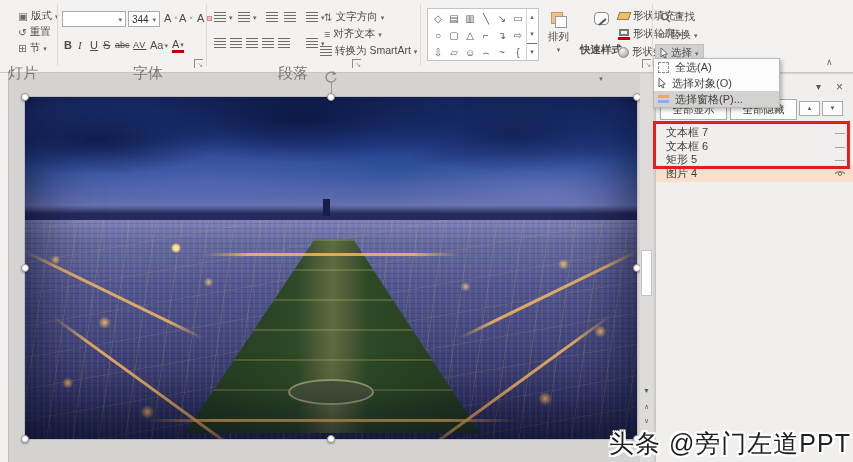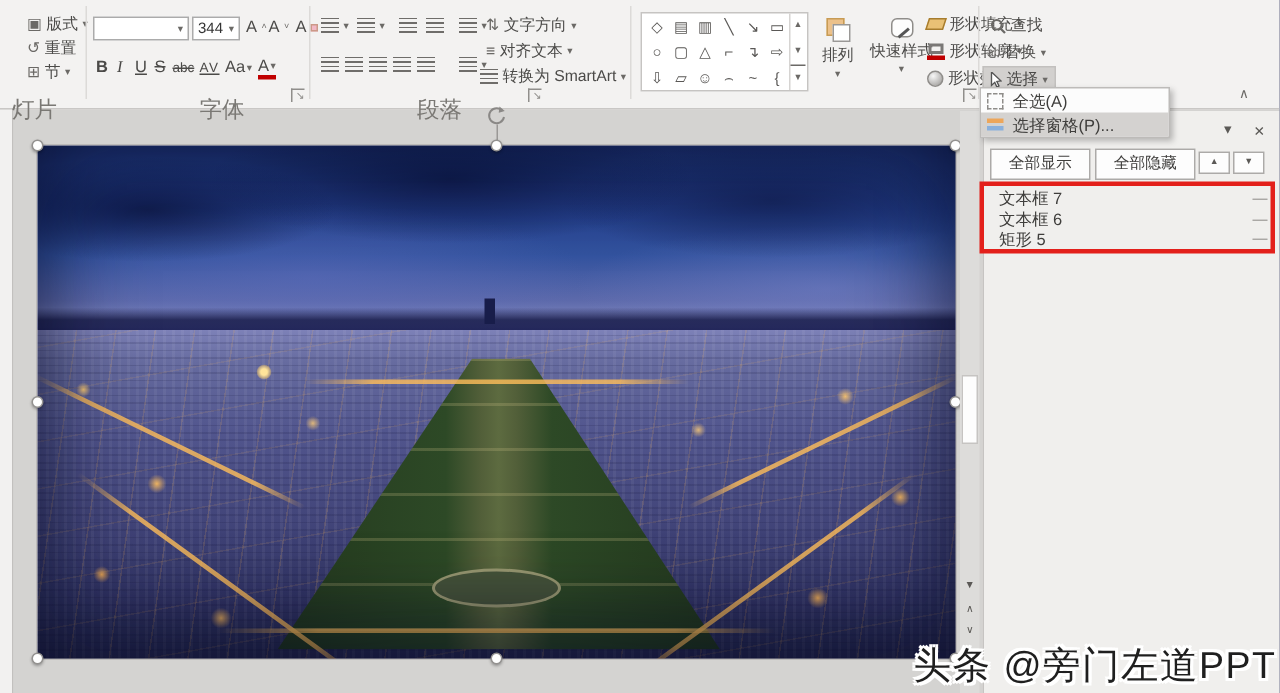--- a/index.html
+++ b/index.html
@@ -284,21 +284,21 @@
         <span class="glyph" data-glyph="▲"></span>
         <span class="glyph" data-glyph="▼"></span>
         <span class="glyph" data-glyph="▼" style="border-top:1px solid #6b6966;"></span>
       </div>
     </div>
     <div class="rbtn" style="left:548px; top:12px; flex-direction:column; gap:2px;">
       <span class="ic-arrange"></span>
       <span>排列</span>
       <span class="caret glyph" data-glyph="▾"></span>
     </div>
-    <div class="rbtn" style="left:580px; top:12px; flex-direction:column; gap:2px;">
+    <div class="rbtn" style="left:580px; top:12px; flex-direction:column; gap:18px;font-weight:bold;">
       <span class="ic-qstyle"></span>
       <span>快速样式</span>
       <span class="caret glyph" data-glyph="▾"></span>
     </div>
 
     <div class="rbtn" style="left:585px; top:10px;" hidden=""></div>
     <div class="rbtn" style="left:586px; top:9px; left:586px;" style2="">
     </div>
     <div class="rbtn" style="left:620px; top:9px; display:flex;" hidden=""></div>
 
@@ -405,26 +405,41 @@
       <span class="dash">—</span>
     </div>
     <div class="pane-row" style="top:65px;">
       <span class="lbl">文本框 6</span>
       <span class="dash">—</span>
     </div>
     <div class="pane-row" style="top:78px;">
       <span class="lbl">矩形 5</span>
       <span class="dash">—</span>
     </div>
+    <div class="pane-row row-selected" style="top:91px;">
+      <span class="lbl">图片 4</span>
+      <span class="eye">
+        <svg width="12" height="9" viewBox="0 0 12 9">
+            <path d="M1 4.5 Q6 0.5 11 4.5" fill="none" stroke="#8a6d5c" stroke-width="1.1"></path>
+            <circle cx="6" cy="4.8" r="1.7" fill="none" stroke="#8a6d5c" stroke-width="1"></circle>
+          </svg>
+      </span>
+    </div>
   </div>
 
   <div class="menu">
     <div class="menu-item">
       <span class="ic-selall"></span>
       <span>全选(A)</span>
+    </div>
+    <div class="menu-item">
+      <svg width="8" height="11" viewBox="0 0 8 11">
+          <path d="M1 0 L1 9 L3.2 6.9 L4.6 10 L6 9.3 L4.6 6.3 L7.4 6 Z" fill="#fff" stroke="#555" stroke-width="0.9"></path>
+        </svg>
+      <span>选择对象(O)</span>
     </div>
     <div class="menu-item hover">
       <span class="ic-pane-icon">
           <i></i>
           <i></i>
         </span>
       <span>选择窗格(P)...</span>
     </div>
   </div>
 

